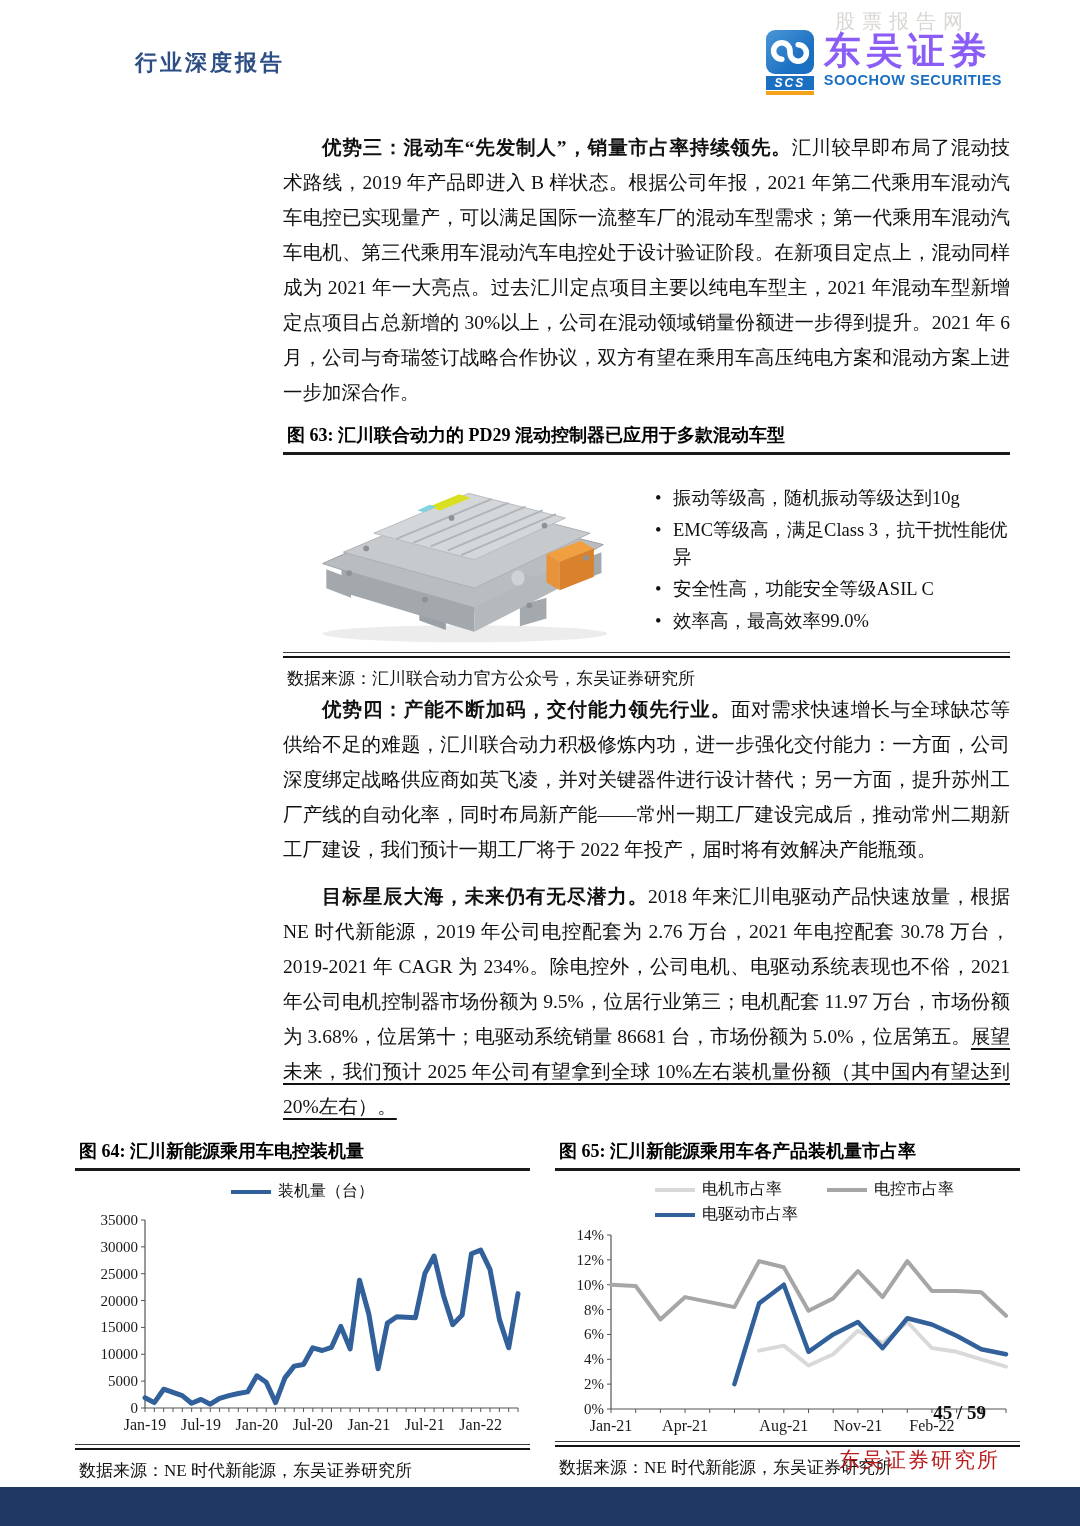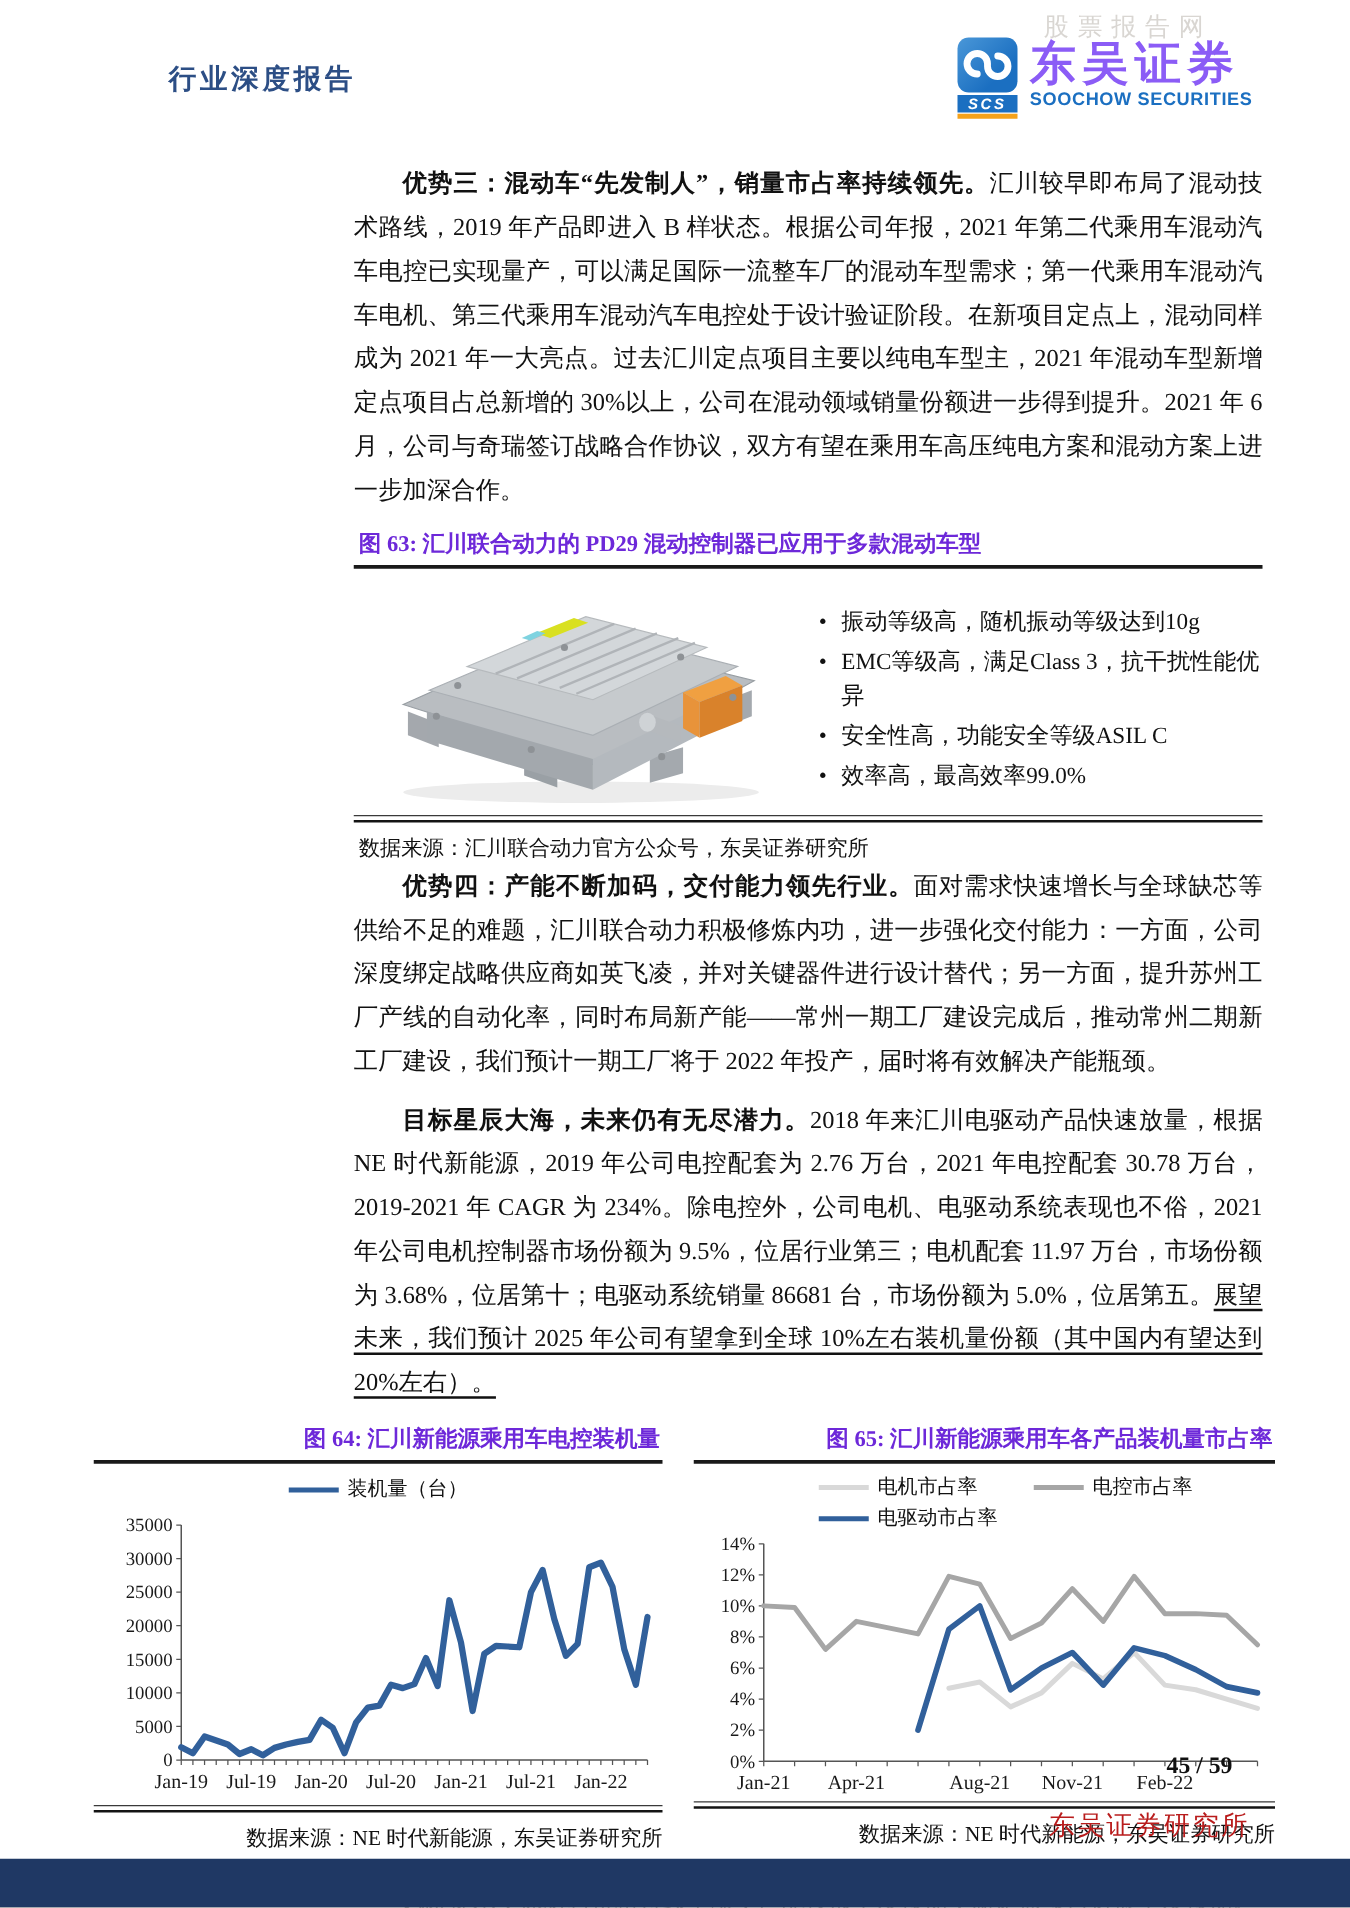--- a/index.html
+++ b/index.html
@@ -21,31 +21,31 @@
 
   
   .content{margin:20px 70px 0 283px;}
   .content p{margin:0;font-size:19.5px;line-height:35px;text-align:justify;text-indent:2em;}
   .content p b{letter-spacing:.5px;}
   .content p + p{margin-top:12px;}
   .u{text-decoration:underline;text-underline-offset:5px;text-decoration-thickness:1.5px;}
 
   
   .fig63{margin-top:10px;}
-  .fig-title{font-size:18px;font-weight:bold;color:#6d28d9;padding:3px 2px 5px 4px;border-bottom:3px solid #1a1a1a;}
+  .fig-title{font-size:18px;font-weight:bold;color:#000000;padding:3px 2px 5px 4px;border-bottom:3px solid #1a1a1a;}
   .fig63-body{display:flex;align-items:flex-start;padding:8px 2px 4px 14px;}
   .fig63-img{width:330px;height:185px;flex:none;}
   .fig63-bullets{flex:1;margin:22px 0 0 0;padding:0 0 0 28px;list-style:none;font-size:18.5px;line-height:27px;}
   .fig63-bullets li{margin-bottom:5px;padding-left:18px;position:relative;}
   .fig63-bullets li::before{content:"•";position:absolute;left:0;top:0;}
   .double-rule{height:3px;border-top:1.5px solid #3a3a3a;border-bottom:2.5px solid #141414;}
   .source{font-size:17px;padding:9px 0 2px 4px;}
 
   
-  .figrow{margin:12px 0 4px 75px;width:945px;display:flex;justify-content:space-between;text-align:right;}
+  .figrow{margin:12px 0 4px 75px;width:945px;display:flex;justify-content:space-between;}
   .panel{display:flex;flex-direction:column;}
   .panel.p64{width:455px;}
   .panel.p65{width:465px;}
   .legend{display:flex;flex-wrap:wrap;align-items:center;font-size:16px;}
   .legend.center{justify-content:center;padding:8px 0 4px 0;}
   .legend.grid{margin-left:100px;width:360px;padding:6px 0 2px 0;}
   .legend.grid .lg-item{width:172px;}
   .lg-item{display:inline-flex;align-items:center;margin:2px 0;}
   .lg-swatch{display:inline-block;width:40px;height:4px;margin-right:7px;flex:none;}
   svg text{font-family:"Liberation Serif","DejaVu Serif",serif;fill:#1a1a1a;}

